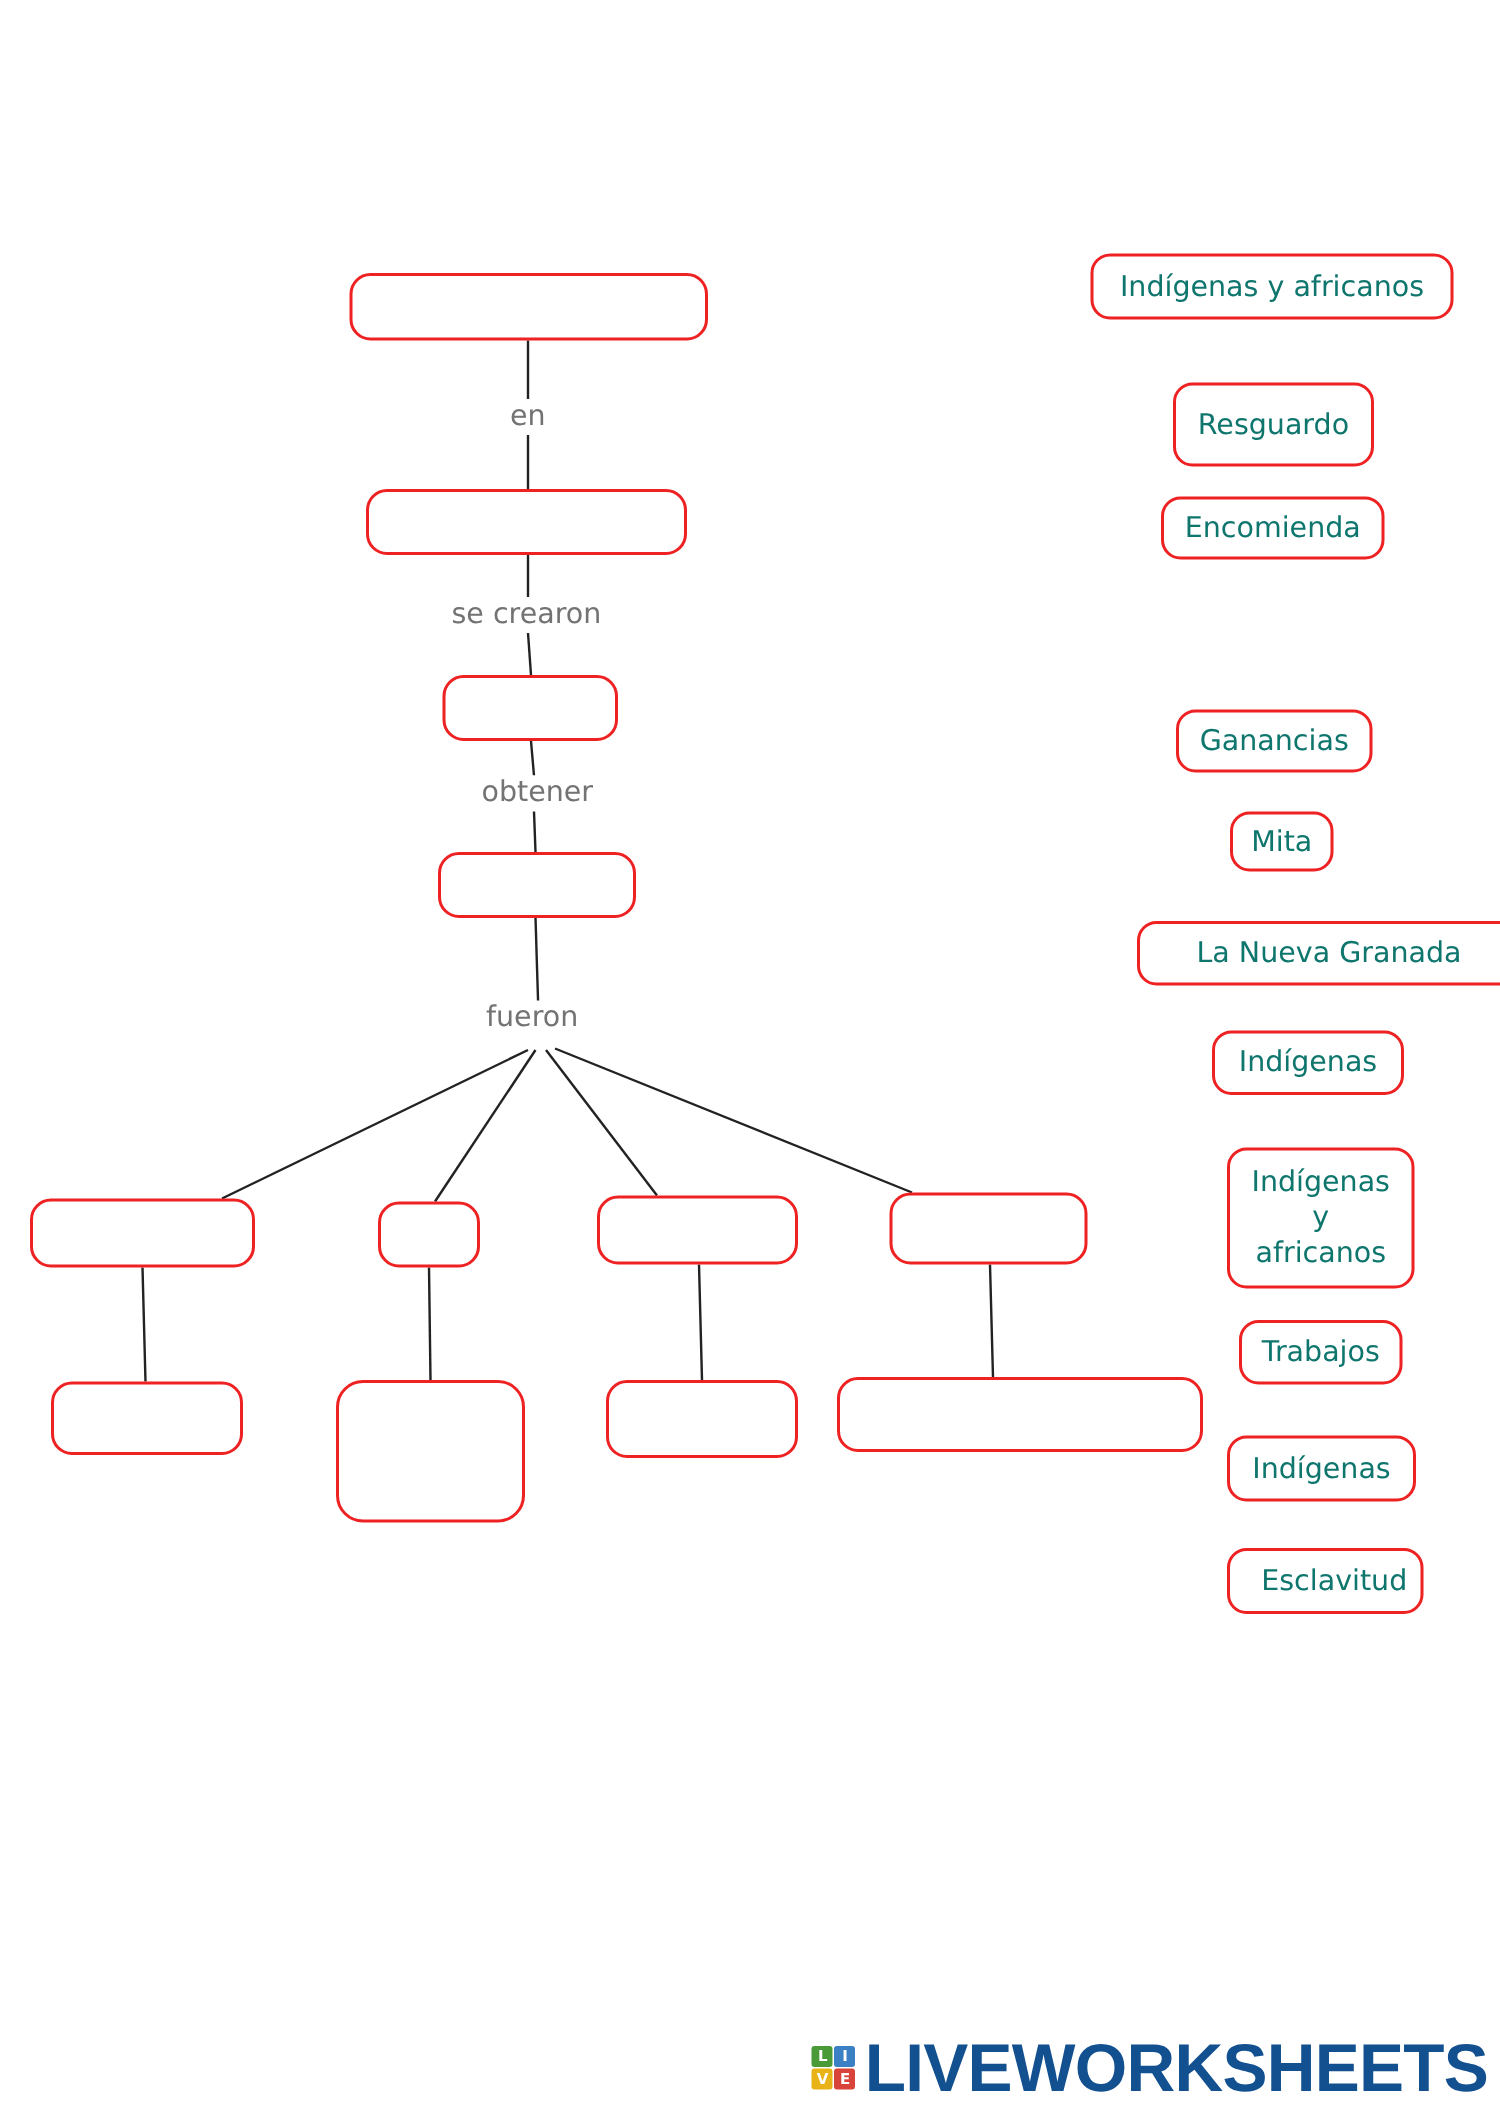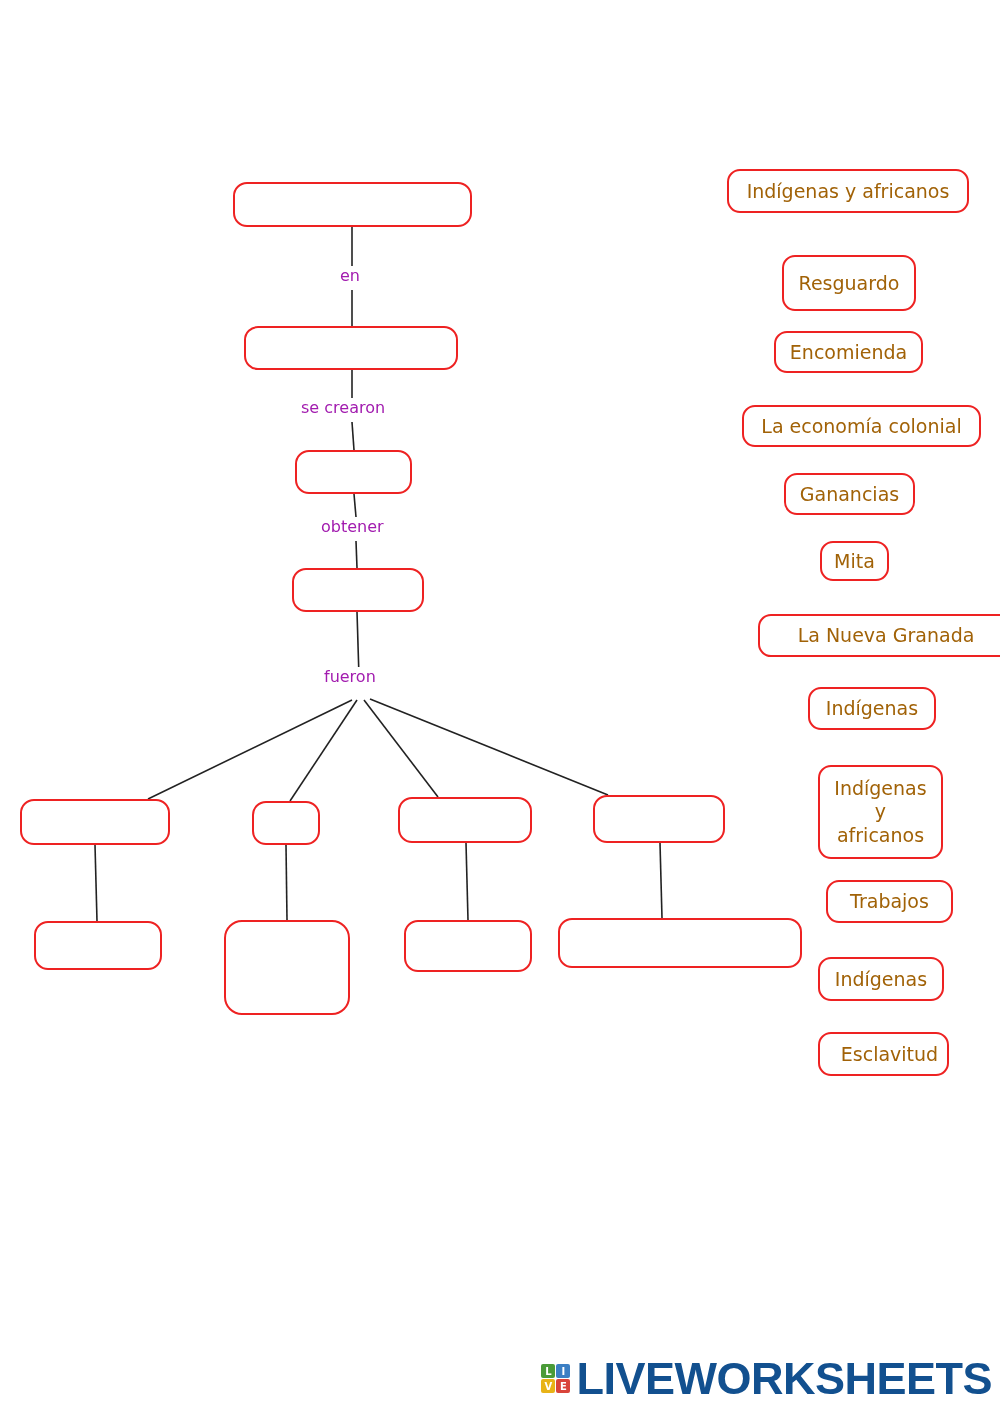--- a/index.html
+++ b/index.html
@@ -33,35 +33,35 @@
     text-align: center;
     line-height: 1.18;
   }
   
   .blank {
     border-radius: 14px;
   }
   
   .chip {
     font-size: 19px;
-    color: #a16207;
+    color: #0f766e;
     padding: 0 8px;
     white-space: nowrap;
     border-radius: 13px;
   }
   .chip.multiline {
     white-space: normal;
     line-height: 1.22;
   }
 
   
   .conn-label {
     position: absolute;
-    font-size: 16px;
-    color: #a21caf;
+    font-size: 19px;
+    color: #737373;
     white-space: nowrap;
     background: #ffffff;
     padding: 0 4px;
   }
 
   
   #links {
     position: absolute;
     left: 0;
     top: 0;
@@ -180,35 +180,34 @@
   <div class="conn-label" style="left:317px; top:517px;">obtener</div>
 
   <div class="conn-label" style="left:320px; top:667px;">fueron</div>
 
   <div class="box chip" style="left:727px; top:169px; width:242px; height:44px;">Indígenas y africanos</div>
 
   <div class="box chip" style="left:782px; top:255px; width:134px; height:56px;">Resguardo</div>
 
   <div class="box chip" style="left:774px; top:331px; width:149px; height:42px;text-align:center;">Encomienda</div>
 
-  <div class="box chip" style="left:742px; top:405px; width:239px; height:42px;">La economía colonial</div>
 
   <div class="box chip" style="left:784px; top:473px; width:131px; height:42px;">Ganancias</div>
 
   <div class="box chip" style="left:820px; top:541px; width:69px; height:40px;">Mita</div>
 
   <div class="box chip" style="left:758px; top:614px; width:256px; height:43px;">La Nueva Granada</div>
 
   <div class="box chip" style="left:808px; top:687px; width:128px; height:43px;">Indígenas</div>
 
   <div class="box chip multiline" style="left:818px; top:765px; width:125px; height:94px; white-space:pre-line;">Indígenas
 y
 africanos</div>
 
-  <div class="box chip" style="left:826px; top:880px; width:127px; height:43px;">Trabajos</div>
+  <div class="box chip" style="left:826px; top:880px; width:109px; height:43px;">Trabajos</div>
 
   <div class="box chip" style="left:818px; top:957px; width:126px; height:44px;">Indígenas</div>
 
   <div class="box chip" style="left:818px; top:1032px; width:131px; height:44px;padding-left:20px;">Esclavitud</div>
 
   <div id="footer">
     <div class="logo">
       <div class="logo-blocks">
         <span class="lb-l">L</span>
         <span class="lb-i">I</span>

